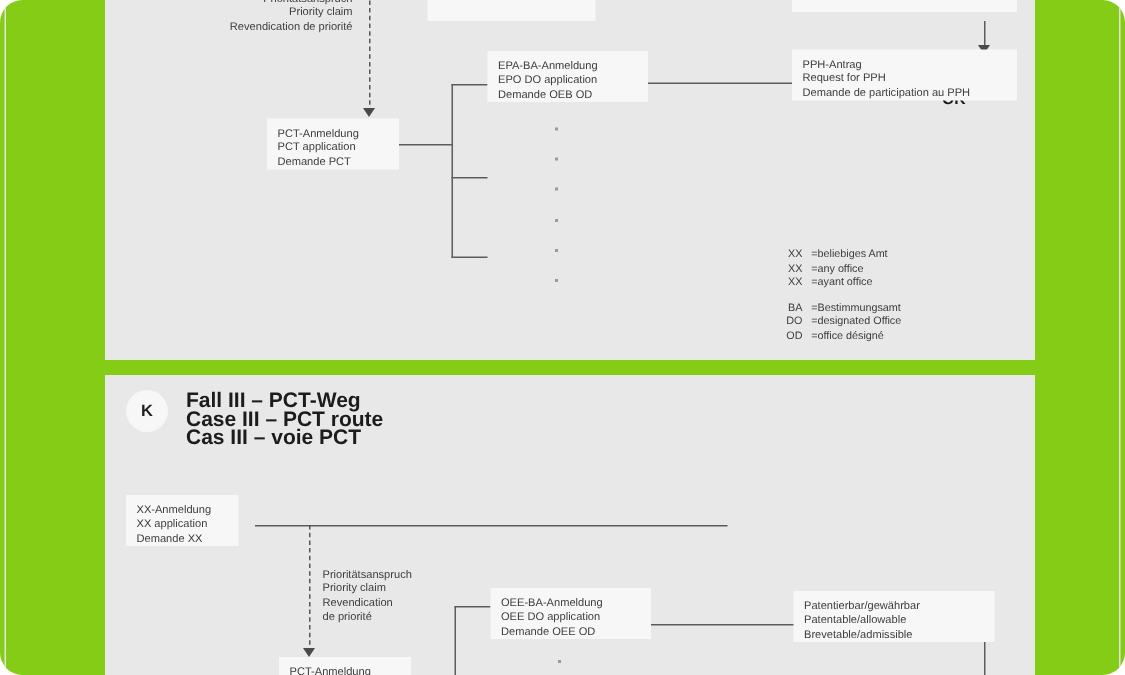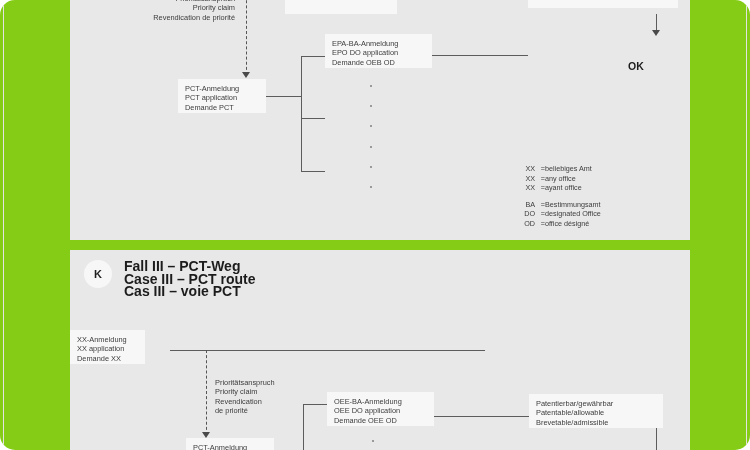--- a/index.html
+++ b/index.html
@@ -93,20 +93,23 @@
   <div class="dot" style="left:370px;top:105px;"></div>
   <div class="dot" style="left:370px;top:125px;"></div>
   <div class="dot" style="left:370px;top:146px;"></div>
   <div class="dot" style="left:370px;top:166px;"></div>
   <div class="dot" style="left:370px;top:186px;"></div>
 
   <div class="ok" style="left:628px;top:18px;">OK</div>
   <div class="vline" style="left:656px;top:14px;height:18px;"></div>
   <div class="arrow-down" style="left:652px;top:30px;"></div>
 
+  <div class="node" style="left:528px;top:33px;width:150px;height:34px;">PPH-Antrag
+Request for PPH
+Demande de participation au PPH</div>
   <div class="hline" style="left:432px;top:55px;width:96px;"></div>
 
   <div class="legend-table" style="left:518px;top:164px;text-align:right;">
     <div class="lrow">
       <span class="lk">XX</span>
       <span class="leq">=</span>
       <span>beliebiges Amt</span>
     </div>
     <div class="lrow">
       <span class="lk">XX</span>
@@ -137,21 +140,21 @@
   </div>
 
 
   <div class="panel" style="left:70px;top:250px;width:620px;height:200px;"></div>
 
   <div class="badge" style="left:84px;top:260px;width:28px;height:28px;">K</div>
   <div class="heading" style="left:124px;top:260px;">Fall III – PCT-Weg
 Case III – PCT route
 Cas III – voie PCT</div>
 
-  <div class="node" style="left:70px;top:330px;width:75px;height:34px;">XX-Anmeldung
+  <div class="node" style="left:84px;top:330px;width:75px;height:34px;">XX-Anmeldung
 XX application
 Demande XX</div>
 
   <div class="hline" style="left:170px;top:350px;width:315px;"></div>
 
   <div class="vdash" style="left:206px;top:350px;height:85px;"></div>
   <div class="arrow-down" style="left:202px;top:432px;"></div>
   <div class="ptext" style="left:215px;top:378px;width:95px;">Prioritätsanspruch
 Priority claim
 Revendication

